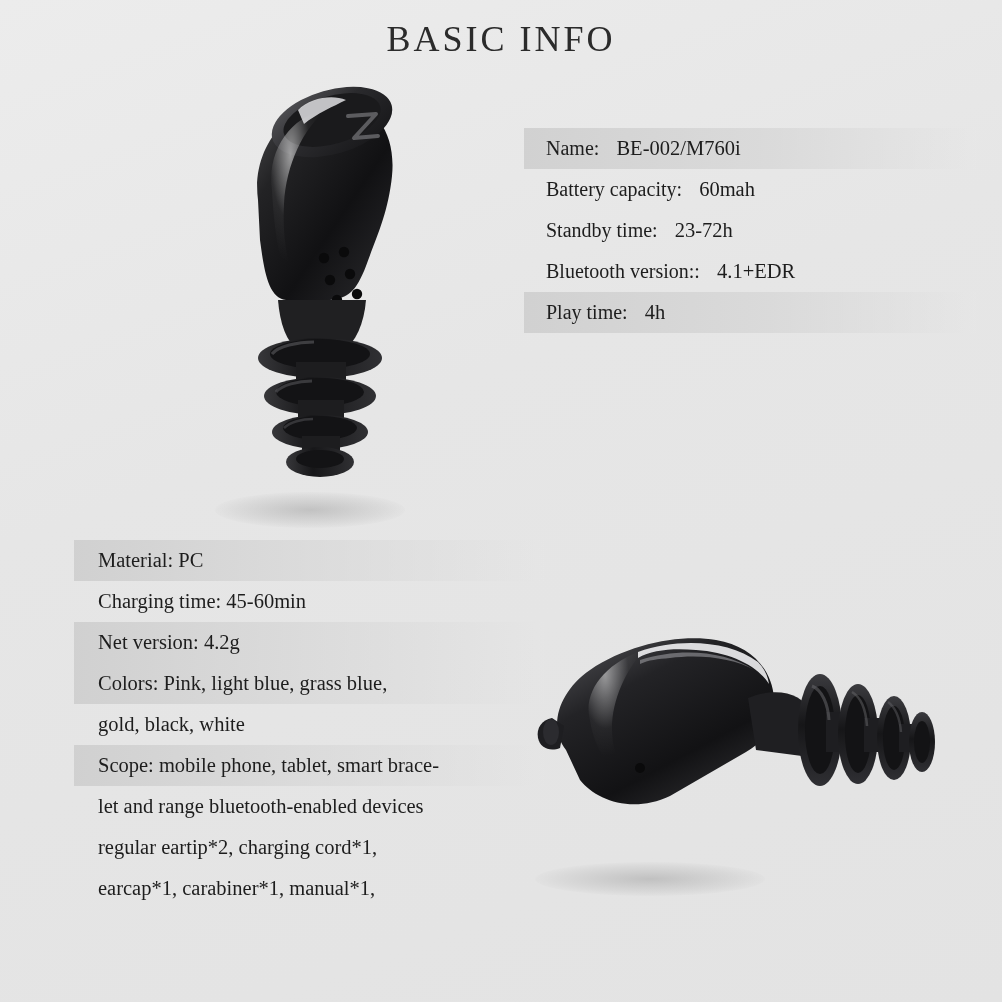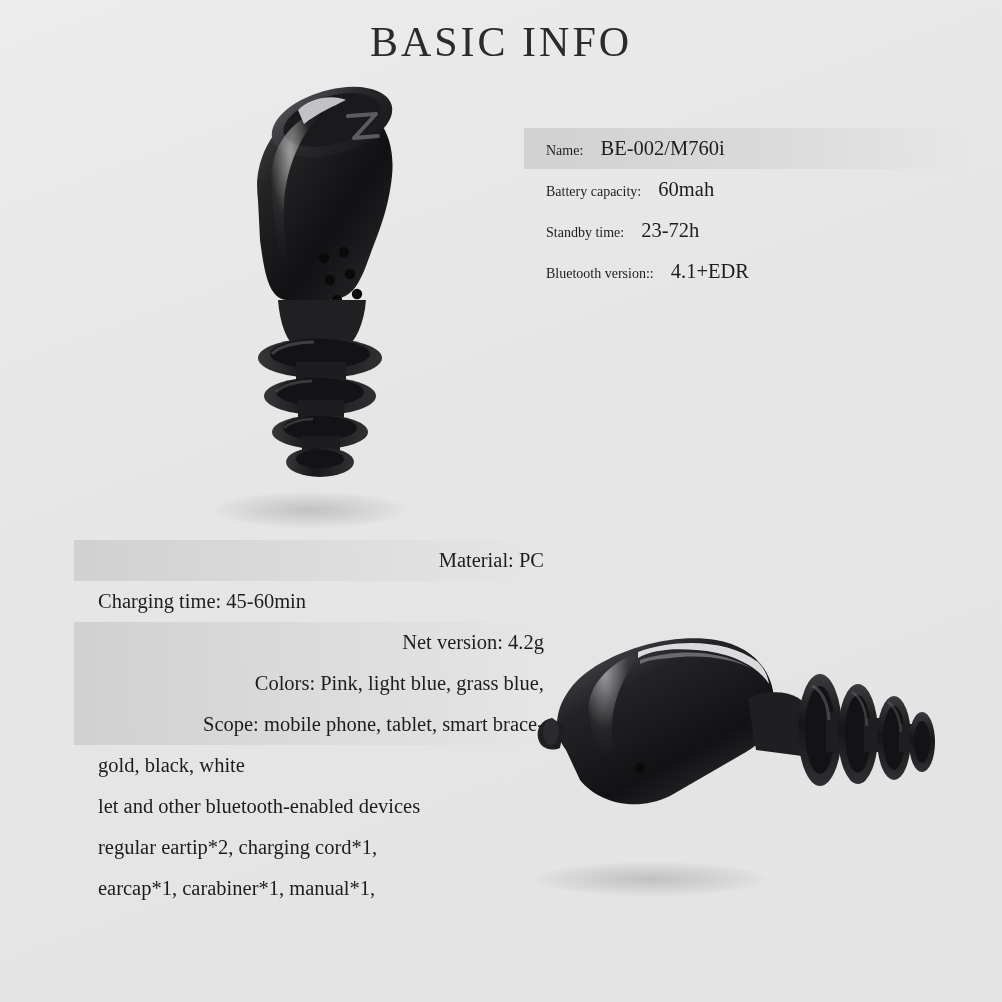--- a/index.html
+++ b/index.html
@@ -23,21 +23,21 @@
   }
 
   
   .title {
     position: absolute;
     top: 18px;
     left: 0;
     width: 1002px;
     text-align: center;
     font-family: "Liberation Serif", serif;
-    font-size: 42px;
+    font-size: 36px;
     letter-spacing: 3px;
     color: #2b2b2b;
     font-weight: normal;
   }
 
   
   .spec-table {
     position: absolute;
     left: 524px;
     top: 128px;
@@ -49,21 +49,21 @@
     line-height: 41px;
     padding-left: 22px;
     font-size: 20.5px;
     white-space: nowrap;
     color: #1d1d1d;
   }
   .spec-row.shaded {
     background: linear-gradient(90deg, rgba(205,205,205,0.85) 0%, rgba(214,214,214,0.75) 55%, rgba(233,233,233,0.15) 100%);
   }
   .spec-label {
-    font-size: 14px;
+    font-size: 20px;
   }
   .spec-value {
     font-size: 20.5px;
     margin-left: 12px;
     margin-top: 44px;
   }
   .spec-note {
     font-size: 16.5px;
     margin-left: 10px;
   }
@@ -79,21 +79,20 @@
     position: relative;
     min-height: 41px;
     line-height: 41px;
     padding-left: 24px;
     font-size: 20.5px;
     white-space: nowrap;
     color: #1d1d1d;
   }
   .detail-row.shaded {
     background: linear-gradient(90deg, rgba(206,206,206,0.9) 0%, rgba(215,215,215,0.7) 50%, rgba(233,233,233,0.08) 100%);
-    text-align: right;
   }
   .detail-row.cont {
     padding-left: 24px;
   }
 
   
   .earbud-top {
     position: absolute;
     left: 180px;
     top: 80px;
@@ -213,32 +212,36 @@
       <span class="spec-value">60mah</span>
     </div>
     <div class="spec-row">
       <span class="spec-label">Standby time:</span>
       <span class="spec-value">23-72h</span>
     </div>
     <div class="spec-row">
       <span class="spec-label">Bluetooth version::</span>
       <span class="spec-value">4.1+EDR</span>
     </div>
+    <div class="spec-row shaded">
+      <span class="spec-label">Play time:</span>
+      <span class="spec-value">4h</span>
+    </div>
   </div>
 
   <div class="detail-list">
     <div class="detail-row shaded">Material: PC</div>
     <div class="detail-row">Charging time: 45-60min</div>
     <div class="detail-row shaded">Net version: 4.2g</div>
 
     <div class="detail-row shaded">Colors: Pink, light blue, grass blue,</div>
+    <div class="detail-row cont">gold, black, white</div>
+
     <div class="detail-row shaded">Scope: mobile phone, tablet, smart brace-</div>
-
-    <div class="detail-row cont">gold, black, white</div>
-    <div class="detail-row cont">let and other bluetooth-enabled devices</div>
+    <div class="detail-row cont">let and range bluetooth-enabled devices</div>
 
     <div class="detail-row cont">regular eartip*2, charging cord*1,</div>
     <div class="detail-row cont">earcap*1, carabiner*1, manual*1,</div>
   </div>
 
   <div class="shadow-ellipse sh-bot"></div>
   <div class="earbud-bottom">
     <svg width="430" height="290" viewBox="0 0 430 290" xmlns="http://www.w3.org/2000/svg">
       <defs>
         <linearGradient id="bodyG2" x1="0.1" y1="0" x2="0.8" y2="1">

